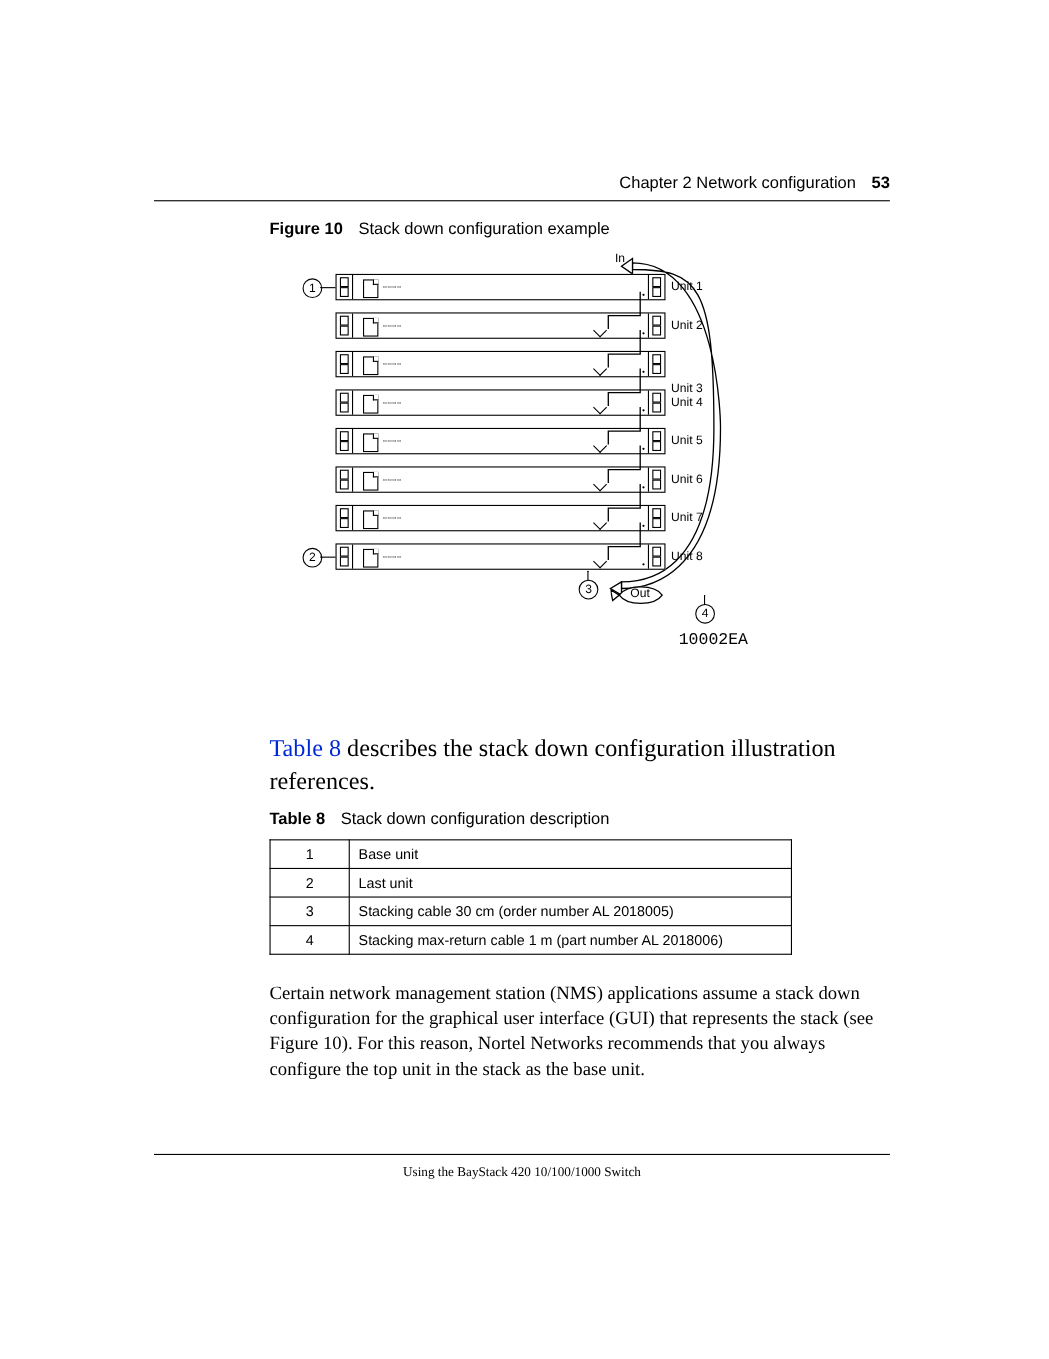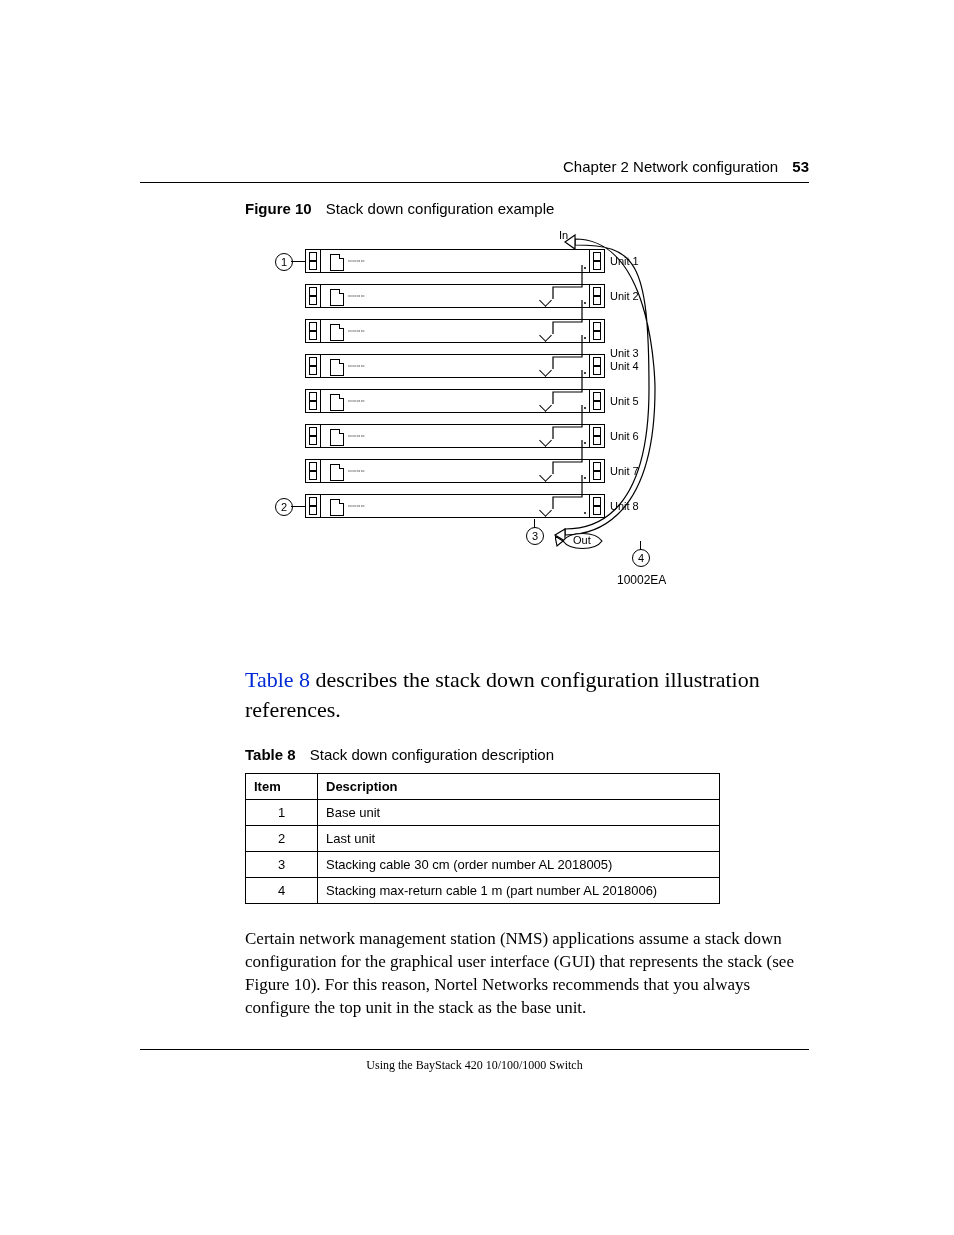--- a/index.html
+++ b/index.html
@@ -124,34 +124,34 @@
     display: flex; align-items: center; justify-content: center;
     background: #fff;
   }
   .callout-line {
     position: absolute; border-top: 1px solid #000;
   }
   .in-label, .out-label {
     position: absolute; font-family: Helvetica, Arial, sans-serif; font-size: 11px;
   }
   .figid {
-    position: absolute; font-family: Liberation Sans, sans-serif; font-size: 12px;
+    position: absolute; font-family: Liberation Mono, monospace; font-size: 15px;
   }
   .big-curve {
     position: absolute; stroke: #000; fill: #fff;
   }
 
   
   .body-text {
     font-size: 22px;
     line-height: 1.35;
     margin-top: 70px;
   }
   .body-text .link { color: #0029d6; }
-  .table-wrap { margin-top: 22px; }
+  .table-wrap { margin-top: 12px; }
   table.desc {
     border-collapse: collapse;
     font-family: Helvetica, Arial, sans-serif;
     font-size: 13px;
     width: 475px;
     margin-top: 10px;
   }
   table.desc th, table.desc td {
     border: 1px solid #000;
     padding: 5px 8px;
@@ -312,24 +312,20 @@
       <span class="link">Table 8</span><span> describes the stack down configuration illustration references.</span>
     </div>
 
     <div class="table-wrap">
       <div class="caption">
         <span class="lbl">Table 8</span>
         <span>Stack down configuration description</span>
       </div>
       <table class="desc">
         <tbody>
-            <tr>
-          <th>Item</th>
-          <th>Description</th>
-        </tr>
         <tr>
           <td class="item">1</td>
           <td>Base unit</td>
         </tr>
         <tr>
           <td class="item">2</td>
           <td>Last unit</td>
         </tr>
         <tr>
           <td class="item">3</td>

